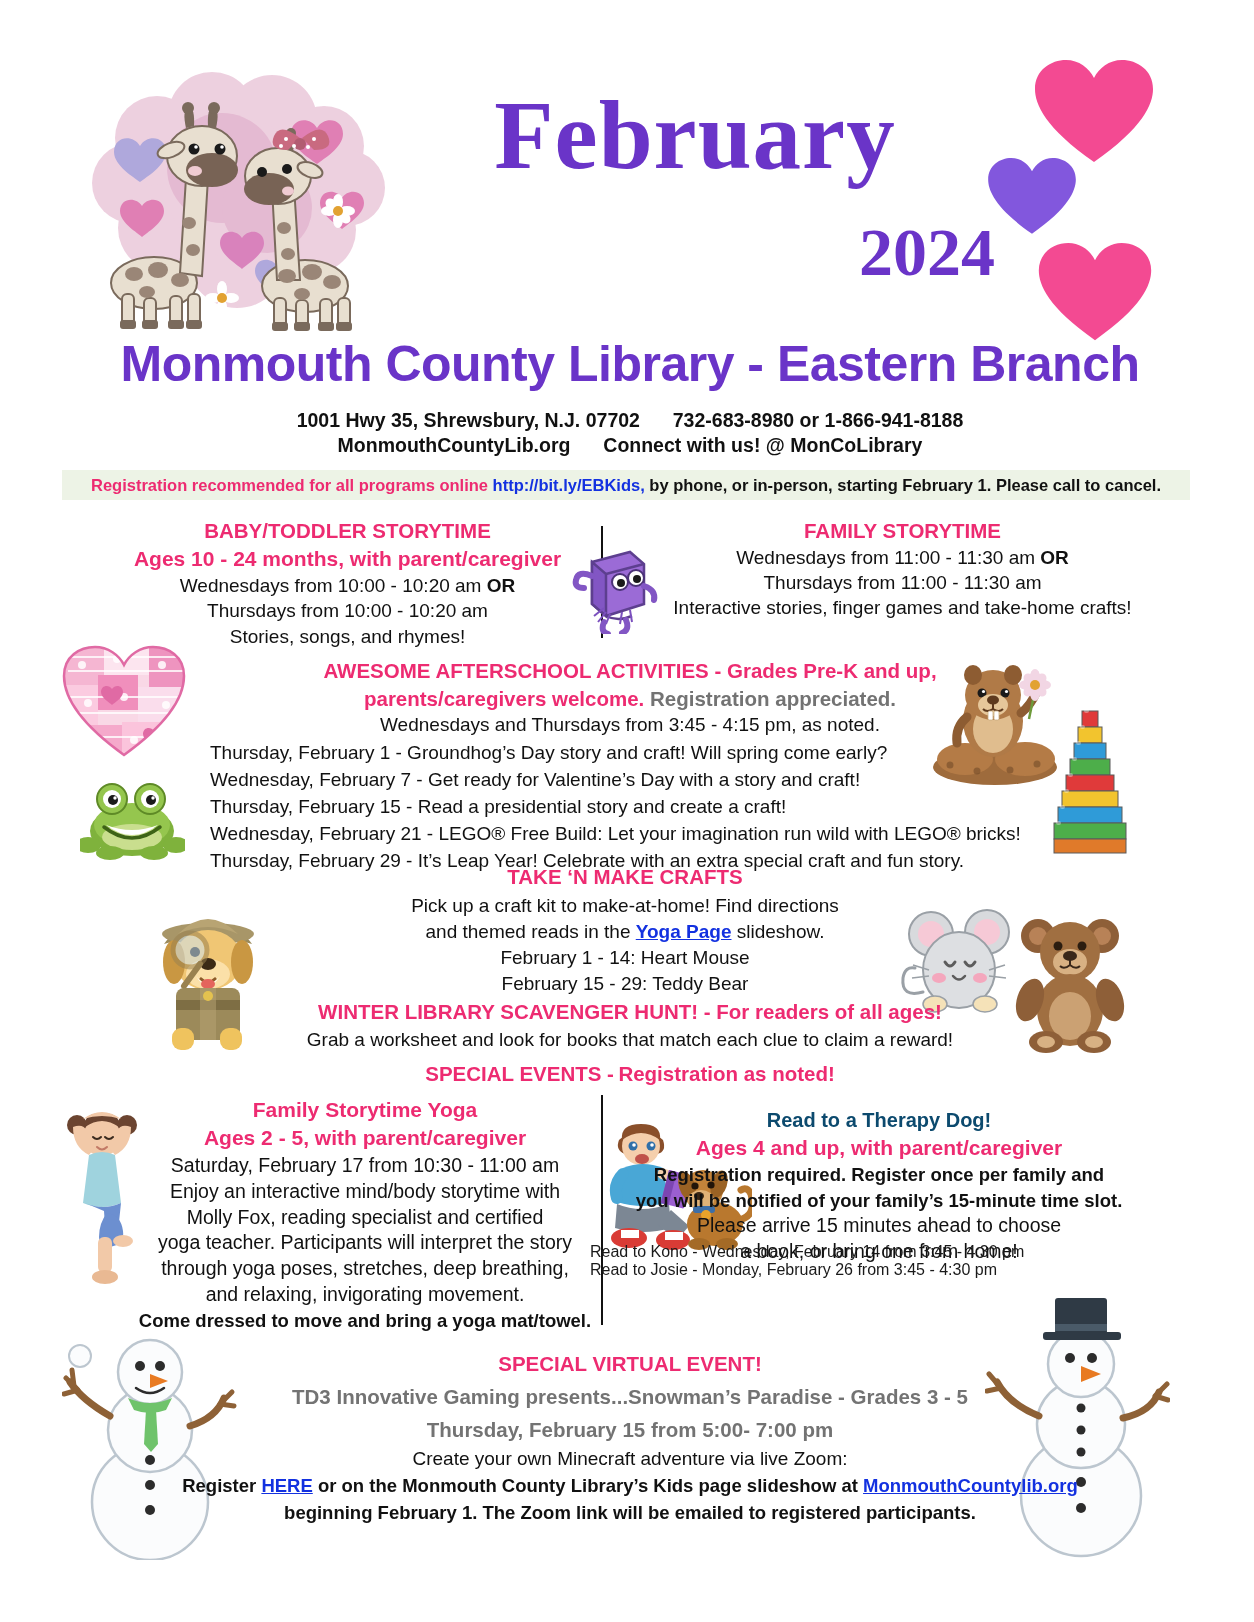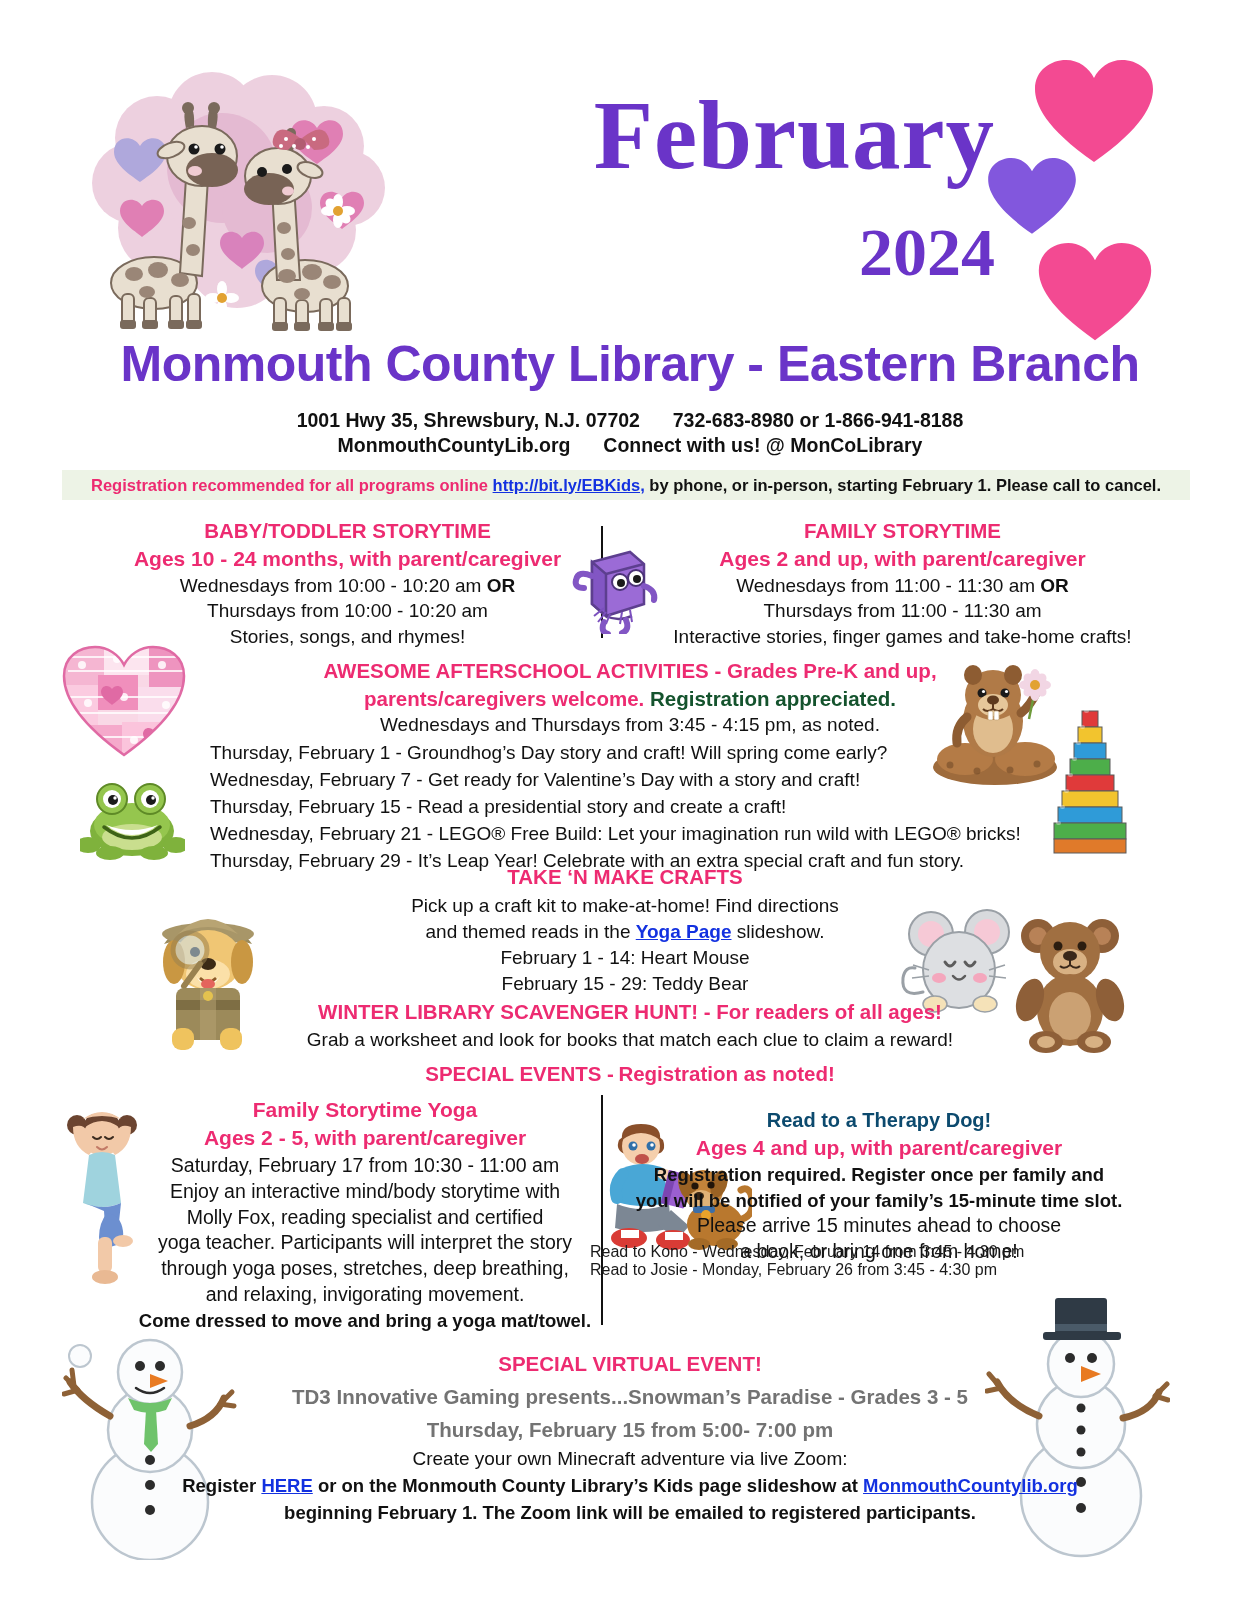--- a/index.html
+++ b/index.html
@@ -13,21 +13,21 @@
   }
   .page { position:relative; width:1254px; height:1622px; }
   .lnk       { color:#1331E0; font-weight:bold; text-decoration:underline; }
 
   
   .hdr { position:absolute; left:0; top:0; width:1254px; height:400px; }
   .month-title {
     position:absolute; left:395px; top:88px; width:600px;
     font-family:"Liberation Serif", serif;
     font-weight:bold; font-size:97px; line-height:.98;
-    color:#6A34C8; text-align:right; letter-spacing:1px;
+    color:#6A34C8; text-align:center; letter-spacing:1px;
   }
   .year-title {
     position:absolute; left:395px; top:218px; width:600px;
     font-family:"Liberation Serif", serif;
     font-weight:bold; font-size:68px; line-height:1;
     color:#6A34C8; text-align:right;
   }
   .branch-title {
     position:absolute; left:40px; top:335px; width:1180px;
     text-align:center; font-weight:bold; font-size:50px;
@@ -47,40 +47,40 @@
 
   
   .giraffes { position:absolute; left:62px; top:58px; width:330px; height:280px; }
 
   
   .banner {
     position:absolute; left:62px; top:470px; width:1128px; height:30px;
     background:#EDF3E6; display:flex; align-items:center; justify-content:center;
   }
   .banner-txt { font-size:16.5px; font-weight:bold; color:#ED2B71; white-space:nowrap; }
-  .banner-txt .u { color:#1331E0; text-decoration:underline; }
+  .banner-txt .u { color:#1331E0; }
   .banner-txt .d { color:#111; }
 
   
   .st-wrap { position:absolute; left:0; top:518px; width:1254px; height:122px; }
   .st-col { position:absolute; width:545px; text-align:center; }
   .st-left  { left:75px; }
   .st-right { left:630px; }
   .st-h1 { font-size:20.5px; font-weight:bold; color:#ED2B71; line-height:1.3; }
   .st-h2 { font-size:21px; font-weight:bold; color:#ED2B71; line-height:1.35; }
   .st-p  { font-size:19px; color:#111; line-height:1.33; }
   .st-p b { font-weight:bold; }
   .divider-v {
     position:absolute; width:2px; background:#111;
   }
 
   
   .after { position:absolute; left:175px; top:657px; width:910px; }
   .after .h { font-size:20.5px; font-weight:bold; color:#ED2B71; text-align:center; line-height:1.35; }
-  .after .h .blk { color:#14532d; }
+  .after .h .blk { color:#737373; }
   .after .sub { font-size:19px; color:#111; text-align:center; line-height:1.4; }
   .after .row { font-size:19px; color:#111; text-align:left; line-height:1.42; white-space:nowrap; }
   .after .rows { margin-top:1px; padding-left:35px; }
 
   
   .takemake { position:absolute; left:275px; top:862px; width:700px; text-align:center; }
   .takemake .h { font-size:20.5px; font-weight:bold; color:#ED2B71; line-height:1.5; }
   .takemake .p { font-size:19px; color:#111; line-height:1.38; }
 
   
@@ -319,21 +319,20 @@
         </g>
         <path d="M22 30 q-14-6 -16 4 q-2 8 8 8" fill="none" stroke="#8256C4" stroke-width="6" stroke-linecap="round"></path>
         <path d="M74 40 q12 4 10 14" fill="none" stroke="#8256C4" stroke-width="6" stroke-linecap="round"></path>
         <path d="M34 76 q-4 10 4 12" fill="none" stroke="#8256C4" stroke-width="6" stroke-linecap="round"></path>
         <path d="M56 74 q4 10 -4 13" fill="none" stroke="#8256C4" stroke-width="6" stroke-linecap="round"></path>
       </svg>
     </div>
 
     <div class="st-col st-right">
       <div class="st-h1">FAMILY STORYTIME</div>
-      <div class="st-h2">Ages 2 and up, with parent/caregiver</div>
       <div class="st-p">
         <span>Wednesdays from 11:00 - 11:30 am </span><b>OR</b>
       </div>
       <div class="st-p">Thursdays from 11:00 - 11:30 am</div>
       <div class="st-p">Interactive stories, finger games and take-home crafts!</div>
     </div>
   </div>
 
   <div class="art" style="left:62px; top:645px;">
     <svg width="125" height="115" viewBox="0 0 125 115">

